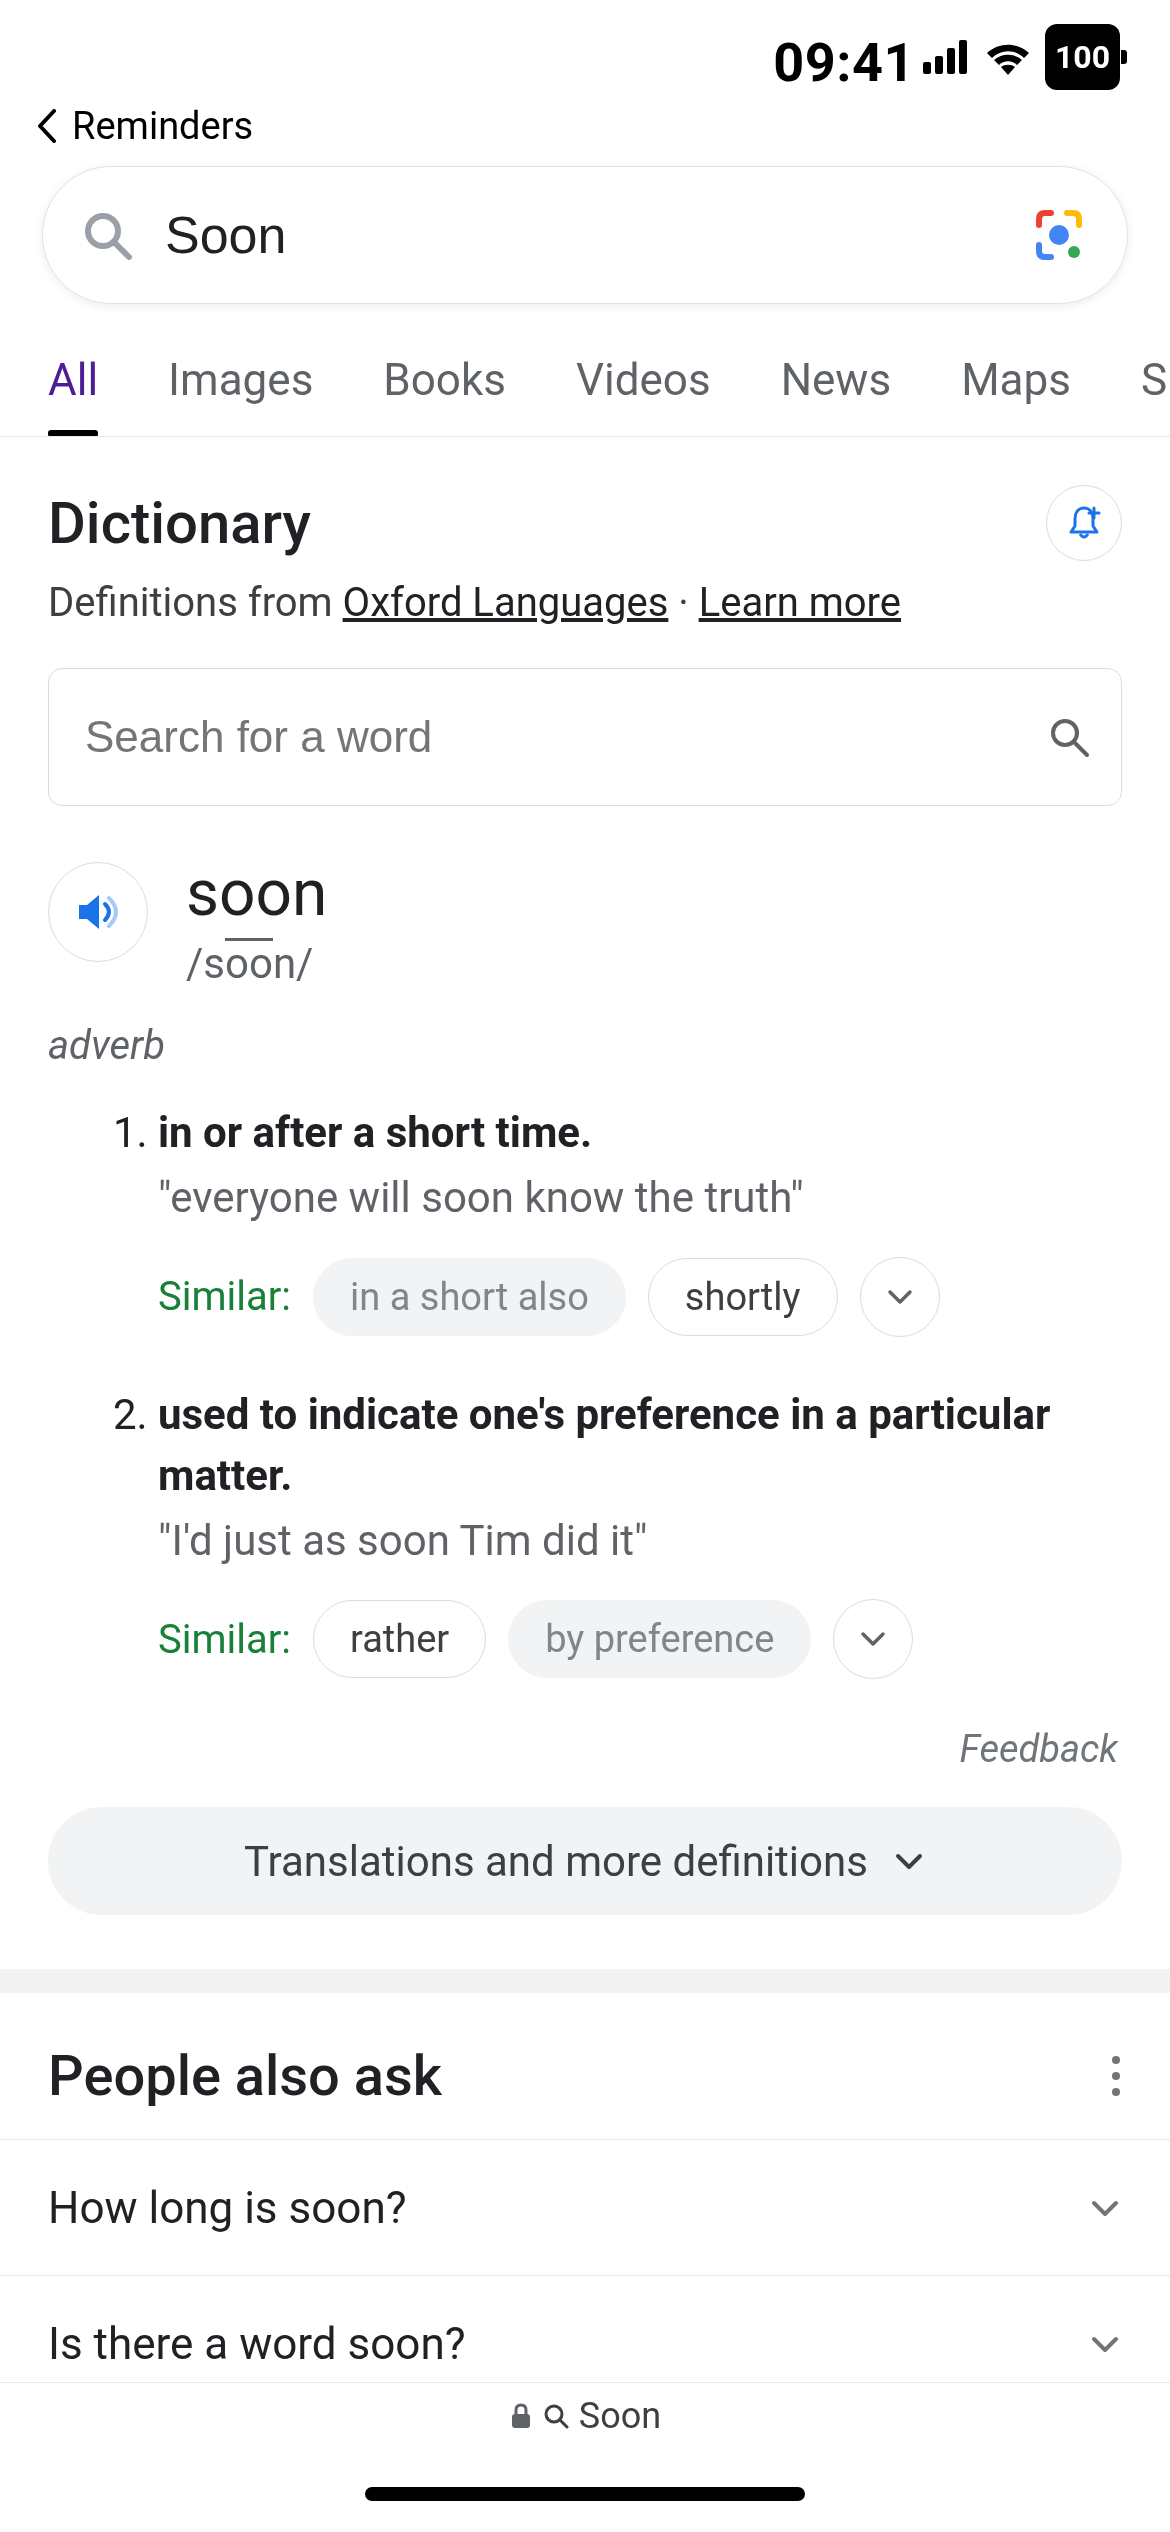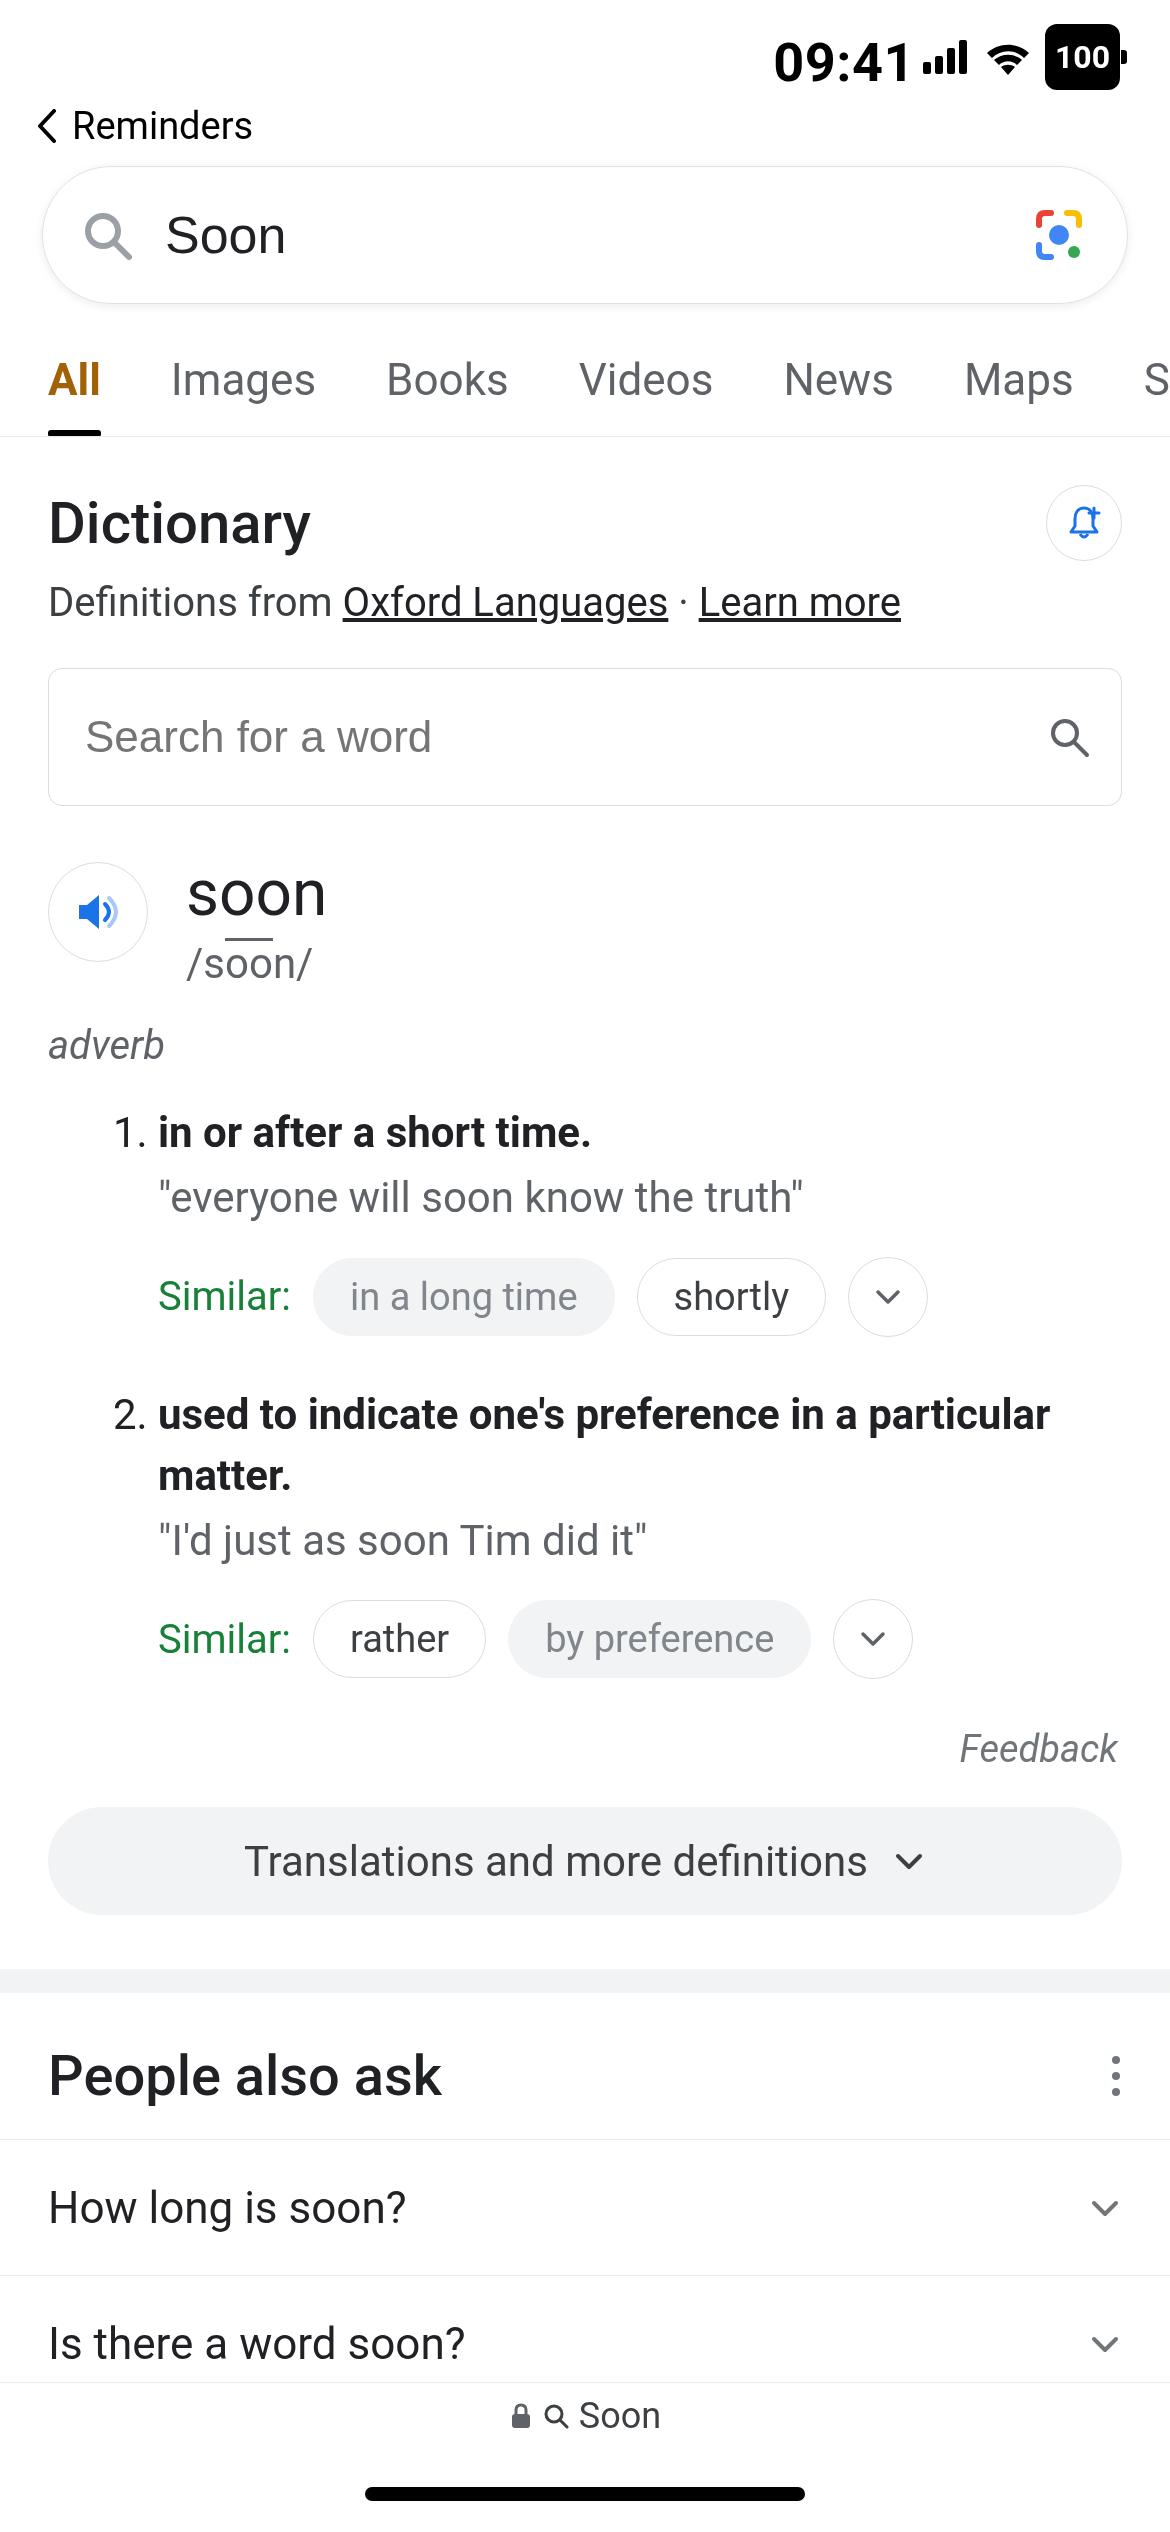--- a/index.html
+++ b/index.html
@@ -19,21 +19,21 @@
 
   
   .search-wrap { padding: 0 42px; }
   .search-pill { height: 138px; border-radius: 70px; border: 1px solid #dfe1e5; box-shadow: 0 2px 10px rgba(0,0,0,0.08); display:flex; align-items:center; padding:0 40px 0 38px; gap: 32px; }
   .search-pill input { flex:1; border:none; font-size: 52px; color:#202124; outline:none; background:transparent; }
   .lens-icon { width:56px; height:56px; }
 
   
   .tabs { display:flex; gap: 70px; padding: 50px 0 0 48px; border-bottom: 1px solid #e8eaed; overflow:hidden; white-space:nowrap; }
   .tab { font-size: 44px; color:#5f6368; padding-bottom: 30px; position:relative; }
-  .tab.active { color:#a16207; font-weight:700; }
+  .tab.active { color:#4c1d95; font-weight:400; }
   .tab.active::after { content:""; position:absolute; left:0; right:0; bottom:-1px; height:7px; background:#000; border-radius:3px; }
 
   
   .content { flex:1; overflow:hidden; }
   .card { padding: 48px 48px 0 48px; }
   .dict-head { display:flex; align-items:center; justify-content:space-between; }
   .dict-title { font-size: 58px; font-weight:500; color:#202124; }
   .bell-btn { width:76px; height:76px; border-radius:50%; border:1px solid #dadce0; display:flex; align-items:center; justify-content:center; }
   .dict-sub { font-size: 40px; color:#3c4043; margin-top:18px; }
   .dict-sub .link { color:#202124; text-decoration: underline; }
@@ -173,21 +173,21 @@
     </div>
 
     <div class="pos">adverb</div>
 
     <ol class="defs">
       <li>
         <div class="def-text">in or after a short time.</div>
         <div class="example">"everyone will soon know the truth"</div>
         <div class="sim-row">
           <span class="sim-label">Similar:</span>
-          <span class="chip muted">in a long time</span>
+          <span class="chip muted">in a short also</span>
           <span class="chip">shortly</span>
           <span class="circle-btn">
             <svg width="30" height="30" viewBox="0 0 30 30">
                 <path d="M5 10 L15 20 L25 10" stroke="#5f6368" stroke-width="3.5" fill="none" stroke-linecap="round" stroke-linejoin="round"></path>
               </svg>
           </span>
         </div>
       </li>
       <li>
         <div class="def-text">used to indicate one's preference in a particular matter.</div>

